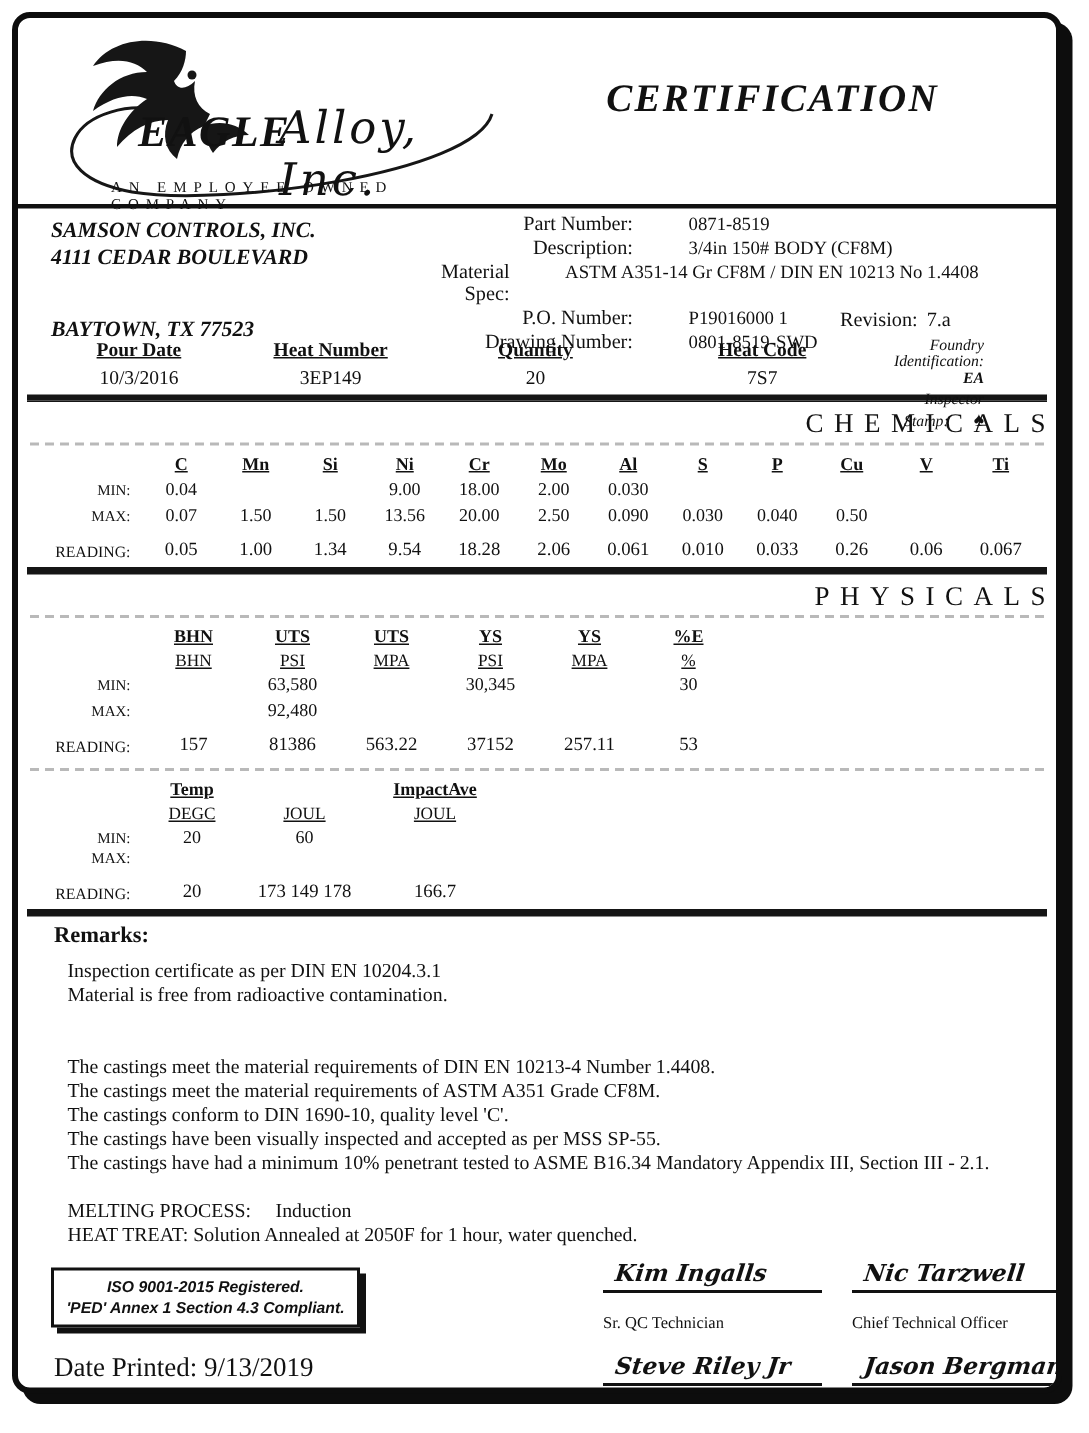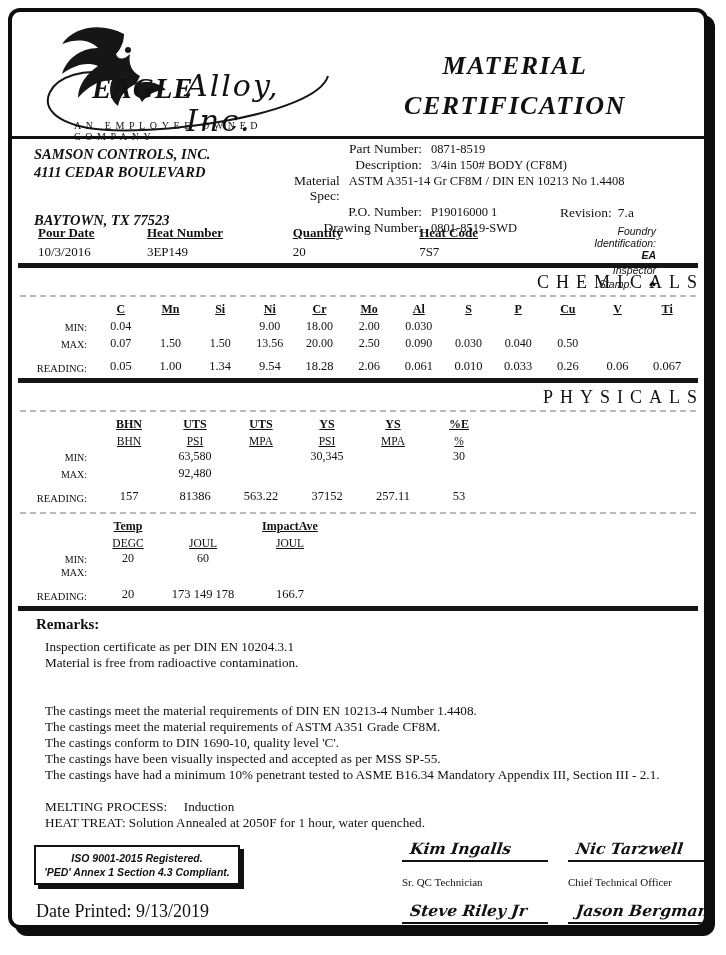--- a/index.html
+++ b/index.html
@@ -25,33 +25,33 @@
   .title-col { flex:1; text-align:center; padding-top:22px; }
   .doc-title { font-weight:bold; font-style:italic; font-size:26px; letter-spacing:1.5px; line-height:1.55; }
   hr.main { border:0; border-top:3px solid #111; }
 
   
   .info { position:relative; height:82px; }
   .customer { position:absolute; left:22px; top:6px; font-weight:bold; font-style:italic;
               font-size:14.5px; line-height:1.25; }
   .customer .city { margin-top:30px; }
   .fields { position:absolute; left:282px; top:2px; width:330px; font-size:13.5px; }
-  .frow { display:flex; line-height:1.17; }
+  .frow { display:flex; line-height:1.17;gap:28px; }
   .flabel { width:128px; text-align:right; }
   .fvalue { padding-left:9px; white-space:nowrap; font-size:12.5px; padding-top:1px; }
   .revision { position:absolute; left:548px; top:66px; font-size:13.5px; }
   .revision b { font-weight:normal; padding-left:6px; }
 
   
   .heat { display:flex; padding:4px 14px 0 26px; height:40px; }
-  .hcol { }
+  .hcol { text-align:center; }
   .hcol .hl { font-weight:bold; font-size:13px; text-decoration:underline; }
   .hcol .hv { font-size:13px; padding-top:3px; }
   .hc1{width:112px;} .hc2{width:150px;} .hc3{width:130px;} .hc4{width:180px;}
-  .foundry { flex:1; text-align:right; font-family:Liberation Sans, sans-serif;
+  .foundry { flex:1; text-align:right; font-family:Liberation Serif, serif;
              font-style:italic; font-size:10.5px; padding-right:34px; }
   .foundry b { font-style:italic; }
   .stamp { font-size:13px; font-style:normal; padding-left:14px; }
 
   
   .rule2 { height:2px; border-top:4px solid #151515; border-bottom:1px solid #151515; margin:2px 6px 0; }
   .dash  { border-top:2px dashed #b9b9b9; margin:1px 8px 2px; }
   .section-title { text-align:right; font-size:18px; letter-spacing:7px; padding:4px 0 1px; }
 
   
@@ -105,21 +105,20 @@
         </g>
       </svg>
       <div class="logo-main">EAGLE</div>
       <div class="logo-script">Alloy, Inc.</div>
       <div class="logo-tagline">AN EMPLOYEE OWNED COMPANY</div>
     </div>
 
 
     <div class="title-col">
       <div class="doc-title">
-        <div>MATERIAL</div>
         <div>CERTIFICATION</div>
       </div>
     </div>
   </div>
 
   <hr class="main">
 
   <div class="info">
     <div class="customer">
       <div>SAMSON CONTROLS, INC.</div>

